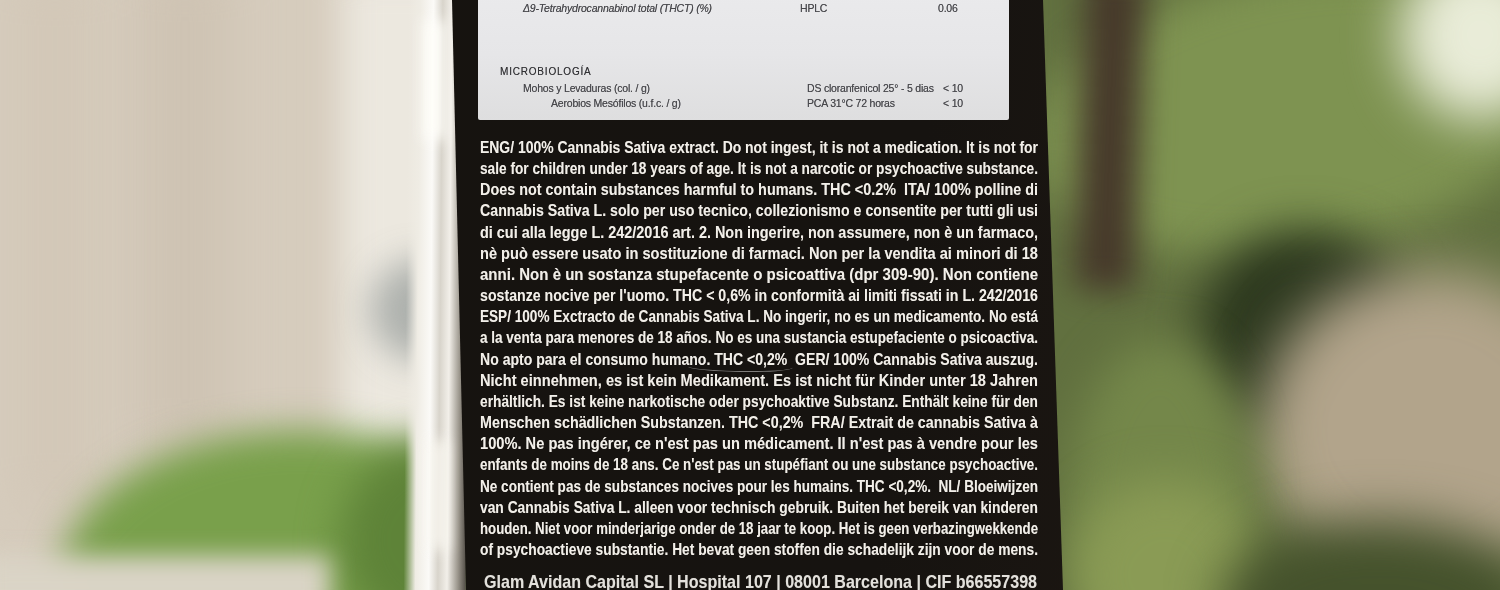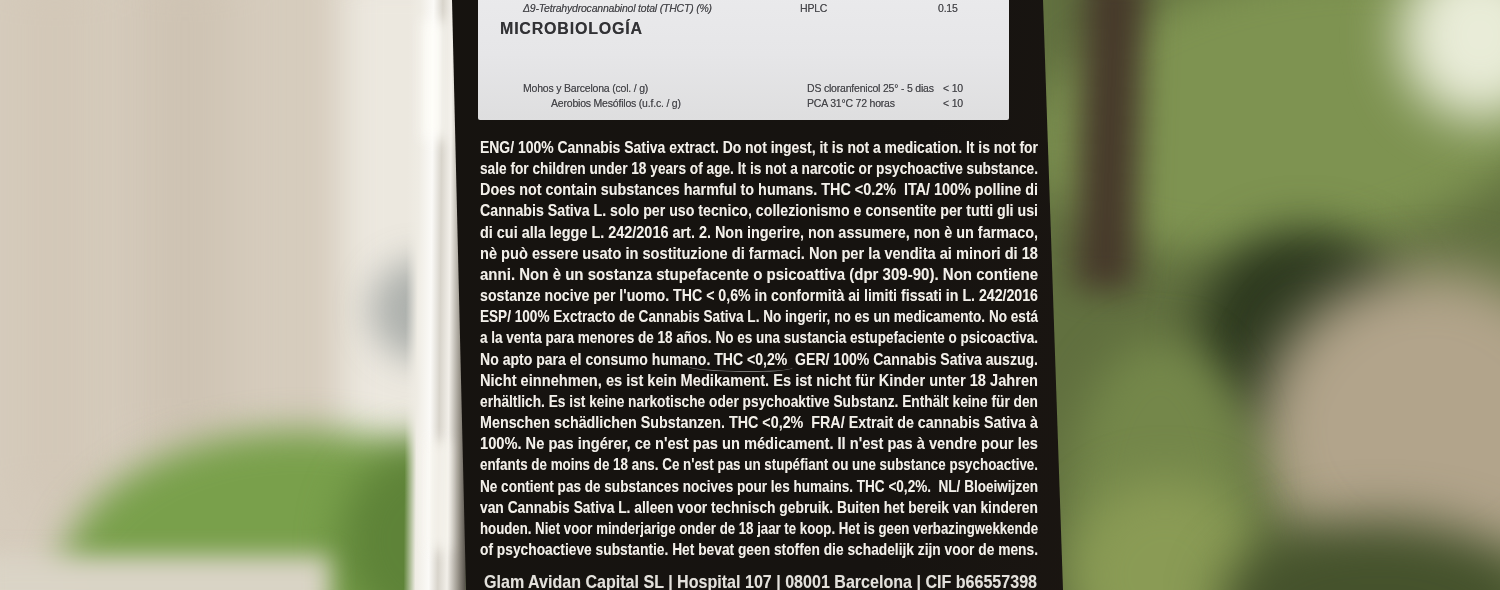--- a/index.html
+++ b/index.html
@@ -52,22 +52,22 @@
   }
 
   
   .panel{
     position:absolute;left:478px;top:-26px;width:531px;height:146px;
     background:linear-gradient(180deg,#ebebed 0%,#e6e6e8 55%,#dededf 100%);
     border-radius:2px;
   }
   .pcell{position:absolute;font-size:10.5px;letter-spacing:-0.2px;color:#48484c;
     white-space:pre;text-shadow:0 0 .6px rgba(70,70,75,.7);}
-  .ptitle{position:absolute;font-size:16px;font-weight:700;letter-spacing:.8px;color:#323235;
-    white-space:pre;text-shadow:0 0 .5px rgba(50,50,55,.6);}
+  .ptitle{position:absolute;font-size:10px;font-weight:400;letter-spacing:.8px;color:#323235;
+    white-space:pre;text-shadow:0 0 .5px rgba(50,50,55,.6);margin-top:46px;}
 
   
   .warnings{position:absolute;left:480px;top:137px;width:560px;}
   .wline{
     display:block;width:max-content;white-space:pre;
     font-size:16.5px;font-weight:700;line-height:21.15px;
     color:#f2efe9;letter-spacing:0;
     transform-origin:left center;
     text-shadow:0 0 .7px rgba(245,242,235,.35);
   }
@@ -112,25 +112,25 @@
 
   <div class="glass-edge"></div>
   <div class="rect glass-glint-top"></div>
   <div class="rect glass-glint-bottom"></div>
 
   <div class="label">
 
     <div class="panel">
       <div class="pcell" style="left:45px;top:28px;font-style:italic;">Δ9-Tetrahydrocannabinol total (THCT) (%)</div>
       <div class="pcell" style="left:322px;top:28px;">HPLC</div>
-      <div class="pcell" style="left:460px;top:28px;">0.15</div>
+      <div class="pcell" style="left:460px;top:28px;">0.06</div>
 
       <div class="ptitle" style="left:22px;top:46px;">MICROBIOLOGÍA</div>
 
-      <div class="pcell" style="left:45px;top:108px;">Mohos y Barcelona (col. / g)</div>
+      <div class="pcell" style="left:45px;top:108px;">Mohos y Levaduras (col. / g)</div>
       <div class="pcell" style="left:329px;top:108px;">DS cloranfenicol 25° - 5 dias</div>
       <div class="pcell" style="left:465px;top:108px;">&lt; 10</div>
 
       <div class="pcell" style="left:45px;top:123px;margin-left:28px;">Aerobios Mesófilos (u.f.c. / g)</div>
       <div class="pcell" style="left:329px;top:123px;">PCA 31°C 72 horas</div>
       <div class="pcell" style="left:465px;top:123px;">&lt; 10</div>
     </div>
 
     <div class="warnings">
         <div class="wline" style="transform: scaleX(0.845274);"><b>ENG/</b> 100% Cannabis Sativa extract. Do not ingest, it is not a medication. It is not for</div>

